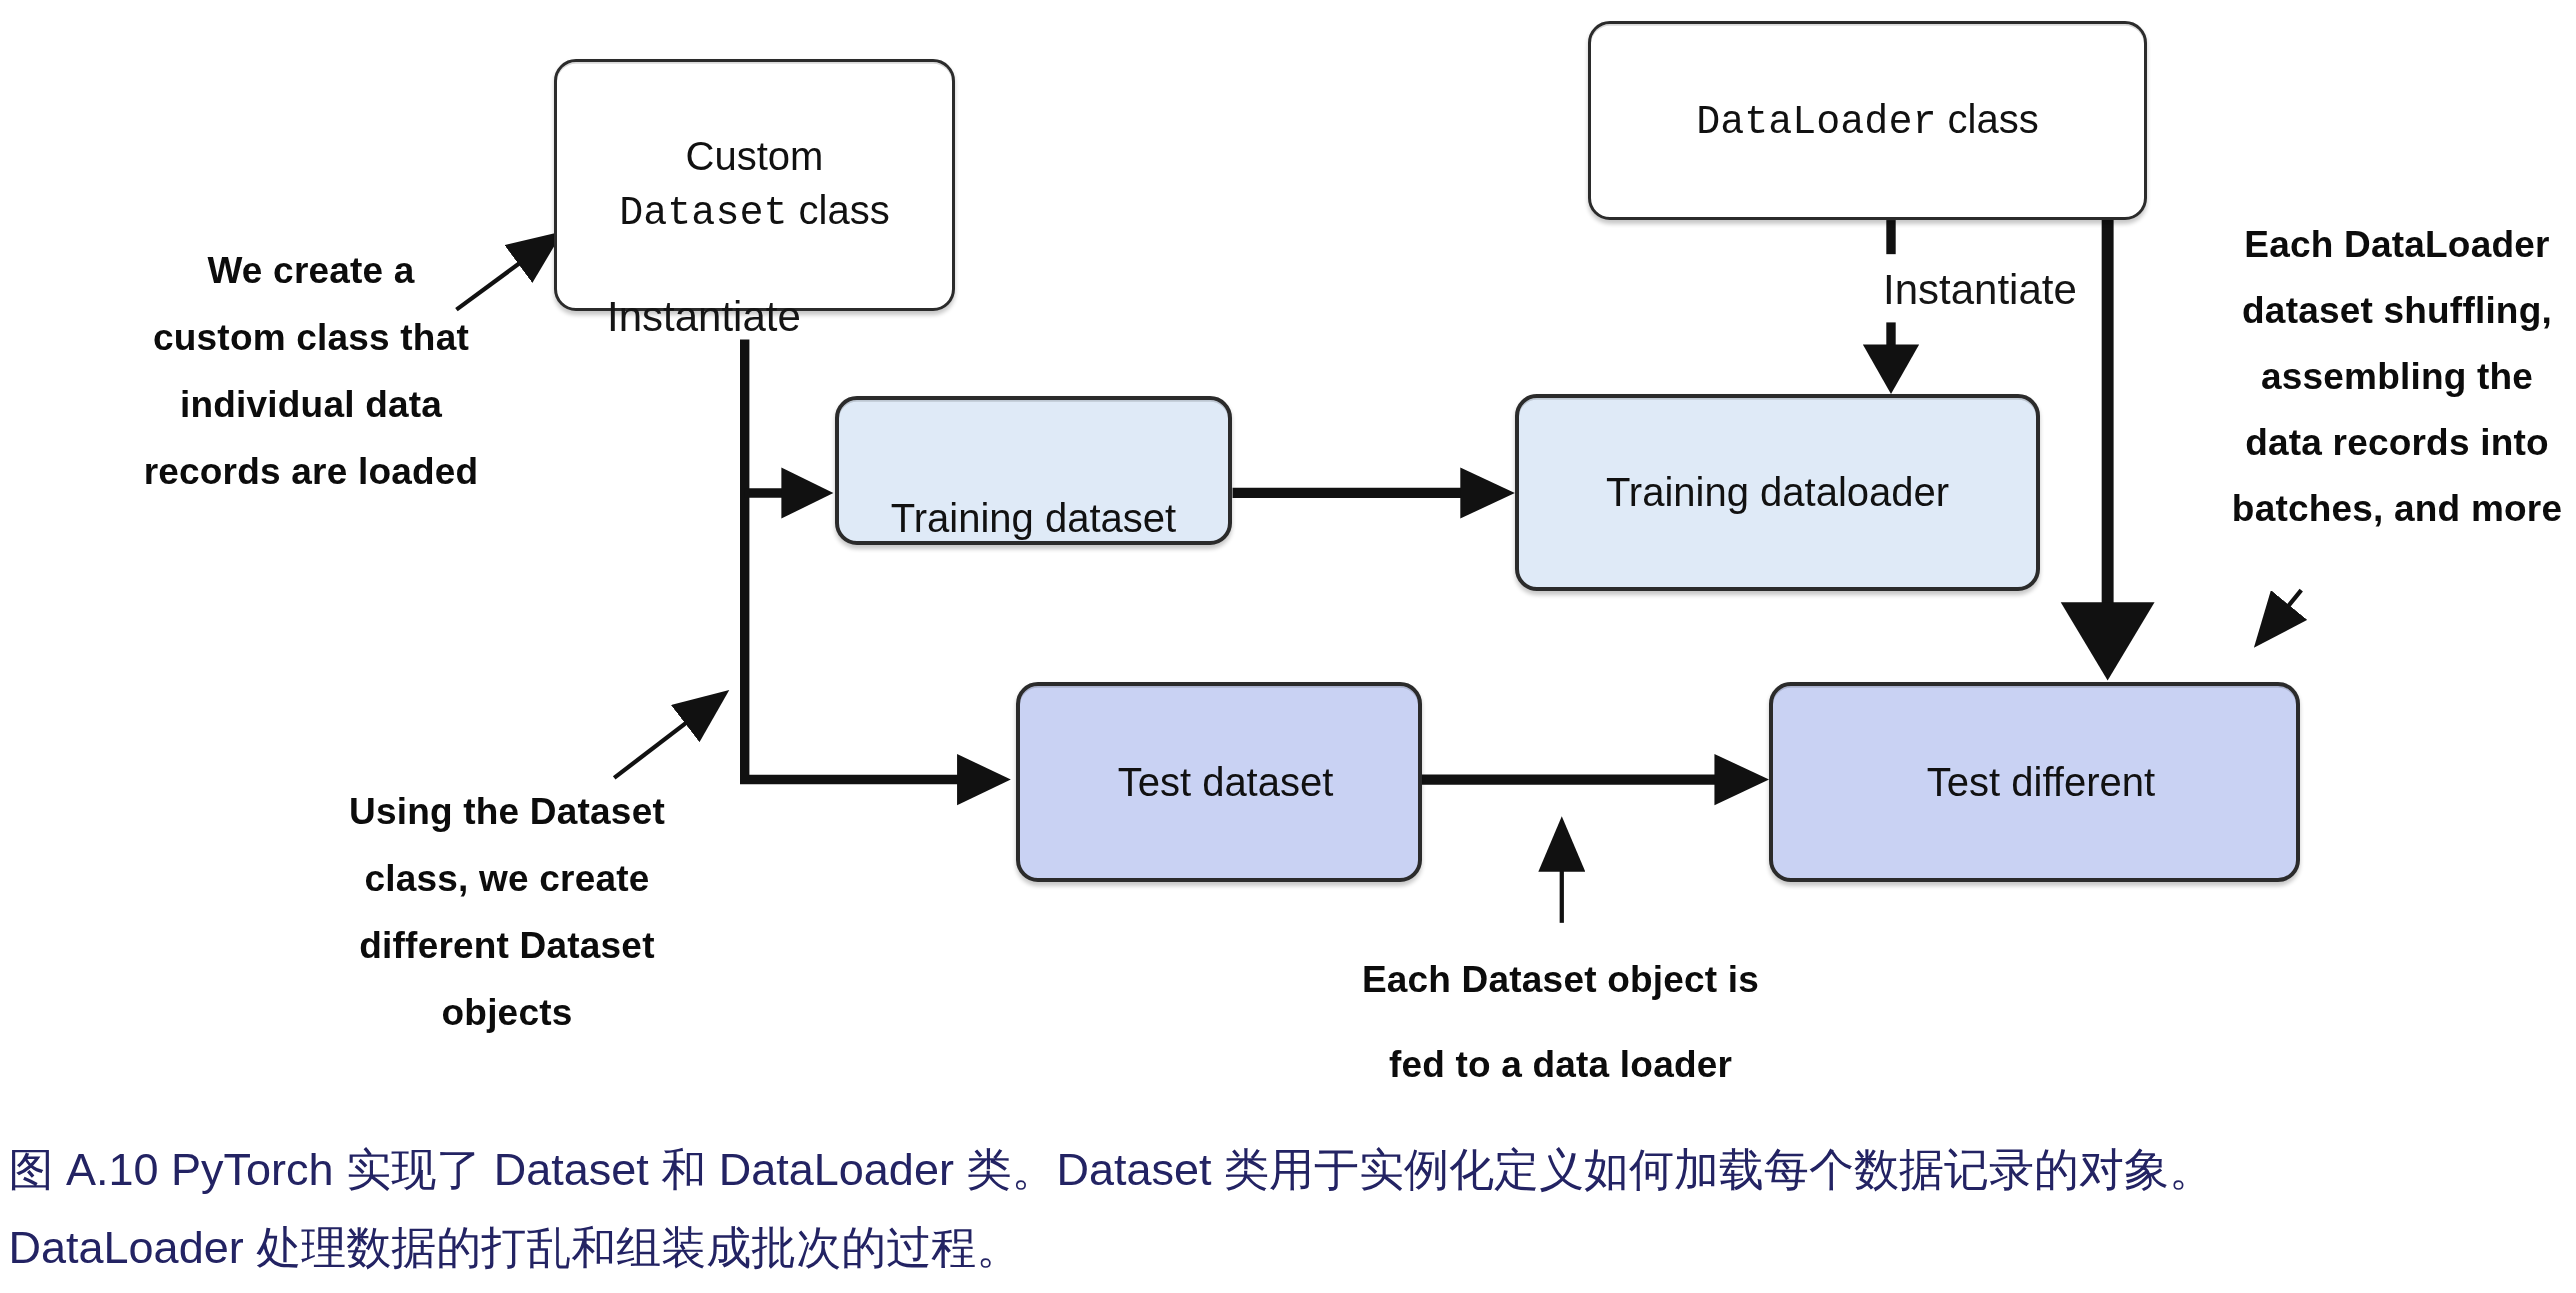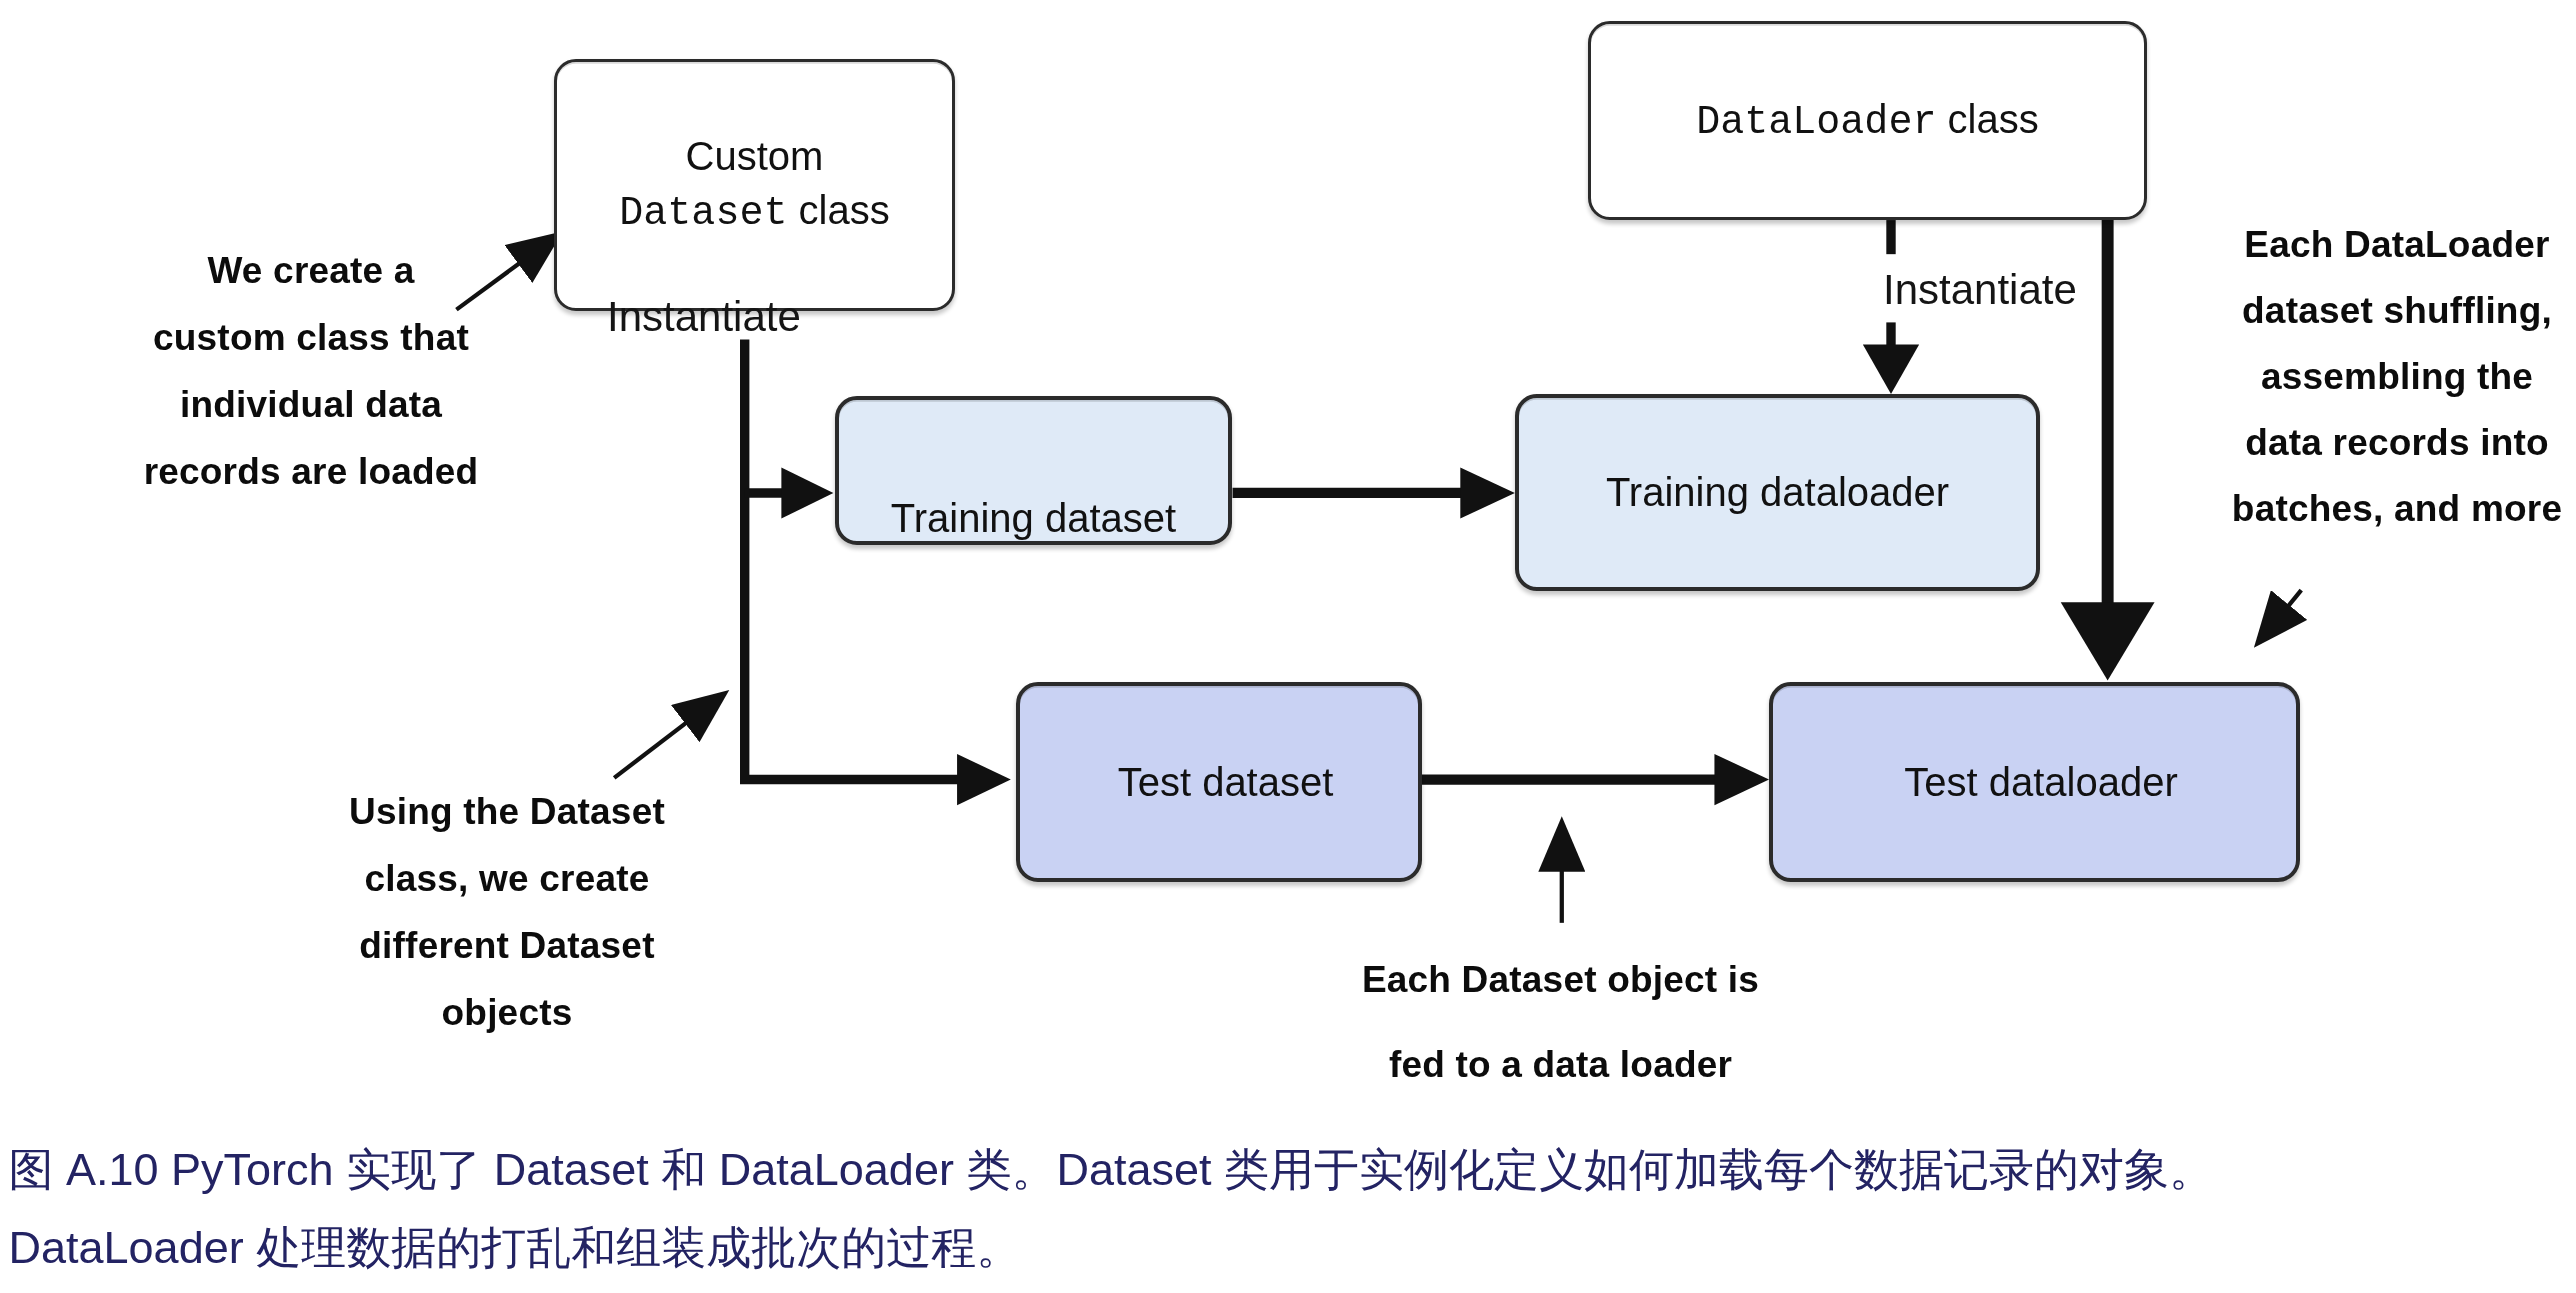--- a/index.html
+++ b/index.html
@@ -113,21 +113,21 @@
 
   <div class="node fill-training node-training-dataloader">
     <span>Training dataloader</span>
   </div>
 
   <div class="node fill-test node-test-dataset">
     <span>Test dataset</span>
   </div>
 
   <div class="node fill-test node-test-dataloader">
-    <span>Test dataloader</span>
+    <span>Test different</span>
   </div>
 
   <div class="edge-label edge-label-inst-left">Instantiate</div>
   <div class="edge-label edge-label-inst-right">Instantiate</div>
 
   <div class="ann ann-custom">
     <div>We create a</div>
     <div>custom class that</div>
     <div>individual data</div>
     <div>records are loaded</div>

